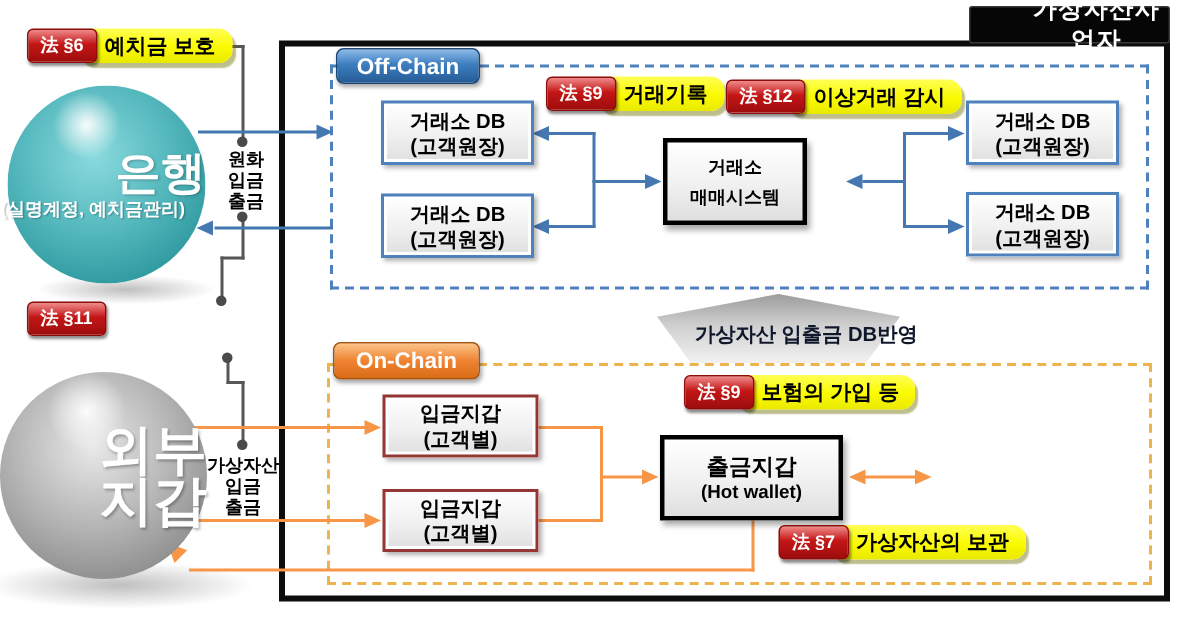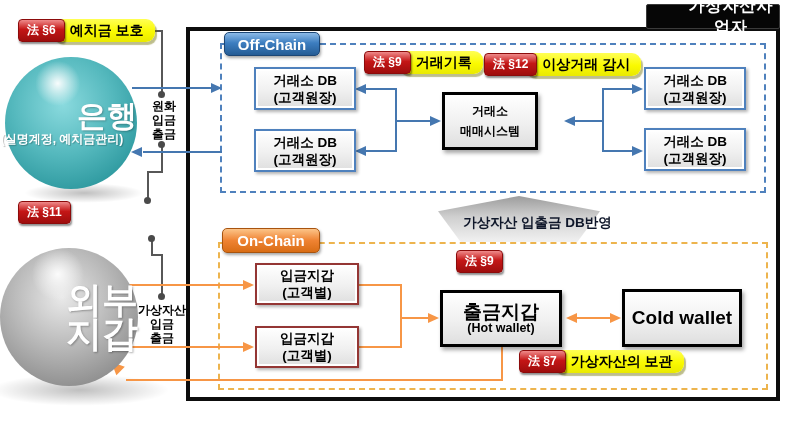--- a/index.html
+++ b/index.html
@@ -53,21 +53,21 @@
   .depbox { border:2px solid #943634; box-shadow: inset 0 0 0 2px #fff, 2px 2px 3px rgba(0,0,0,.3); font-size:13.5px; line-height:17px; }
   #trading-box { left:442px; top:92px; width:96px; height:58px; font-size:12px; line-height:20px; }
   #db-l1 { left:254px; top:67px;  width:102px; height:43px; }
   #db-l2 { left:254px; top:129px; width:102px; height:43px; }
   #db-r1 { left:644px; top:67px;  width:102px; height:43px; }
   #db-r2 { left:644px; top:128px; width:102px; height:43px; }
   #dep-1 { left:255px; top:263px; width:104px; height:42px; }
   #dep-2 { left:255px; top:326px; width:104px; height:42px; }
   #hot-box  { left:440px; top:290px; width:122px; height:57px; }
   #cold-box { left:622px; top:289px; width:120px; height:58px; font-size:19px; }
-  #hot-title { font-size:19px; line-height:19px; }
+  #hot-title { font-size:15px; line-height:19px; }
   #hot-sub { font-size:12.5px; line-height:15px; }
 
   
   #dbreflect-shape { left:438px; top:196px; width:162px; height:46px; z-index:4;
     background:linear-gradient(180deg,#9c9c9c 0%,#cfcfcf 45%,#f1f1f1 100%);
     clip-path:polygon(50% 0, 100% 33%, 86% 100%, 14% 100%, 0 33%); }
   #dbreflect-text { left:412px; top:214px; width:215px; z-index:5; text-align:center; font-weight:bold; font-size:13.5px; color:#0f172a; }
 
   
   .hline,.vline { position:absolute; z-index:6; }
@@ -171,39 +171,39 @@
 매매시스템</div>
 
   <div class="pbox depbox pre" id="dep-1">입금지갑
 (고객별)</div>
   <div class="pbox depbox pre" id="dep-2">입금지갑
 (고객별)</div>
   <div class="pbox blackbox" id="hot-box">
     <span id="hot-title">출금지갑</span>
     <span id="hot-sub">(Hot wallet)</span>
   </div>
-  <div class="pbox blackbox" id="cold-box">Cold wallet</div>
 
   <div class="tag" style="left:18px;top:19px">
     <span class="badge">法 §6</span>
     <span class="tagtxt pre">예치금 보호</span>
   </div>
   <div class="tag" style="left:18px;top:201px">
     <span class="badge">法 §11</span>
   </div>
   <div class="tag" style="left:364px;top:51px">
     <span class="badge">法 §9</span>
     <span class="tagtxt pre">거래기록</span>
   </div>
   <div class="tag" style="left:484px;top:53px">
     <span class="badge">法 §12</span>
     <span class="tagtxt pre">이상거래 감시</span>
   </div>
   <div class="tag" style="left:456px;top:250px">
     <span class="badge">法 §9</span>
+    <span class="tagtxt pre">보험의 가입 등</span>
   </div>
   <div class="tag" style="left:519px;top:350px">
     <span class="badge">法 §7</span>
     <span class="tagtxt pre">가상자산의 보관</span>
   </div>
 
   <div class="sphere" id="bank-sphere">
     <span id="bank-name">은행</span>
     <span id="bank-sub">(실명계정, 예치금관리)</span>
   </div>

